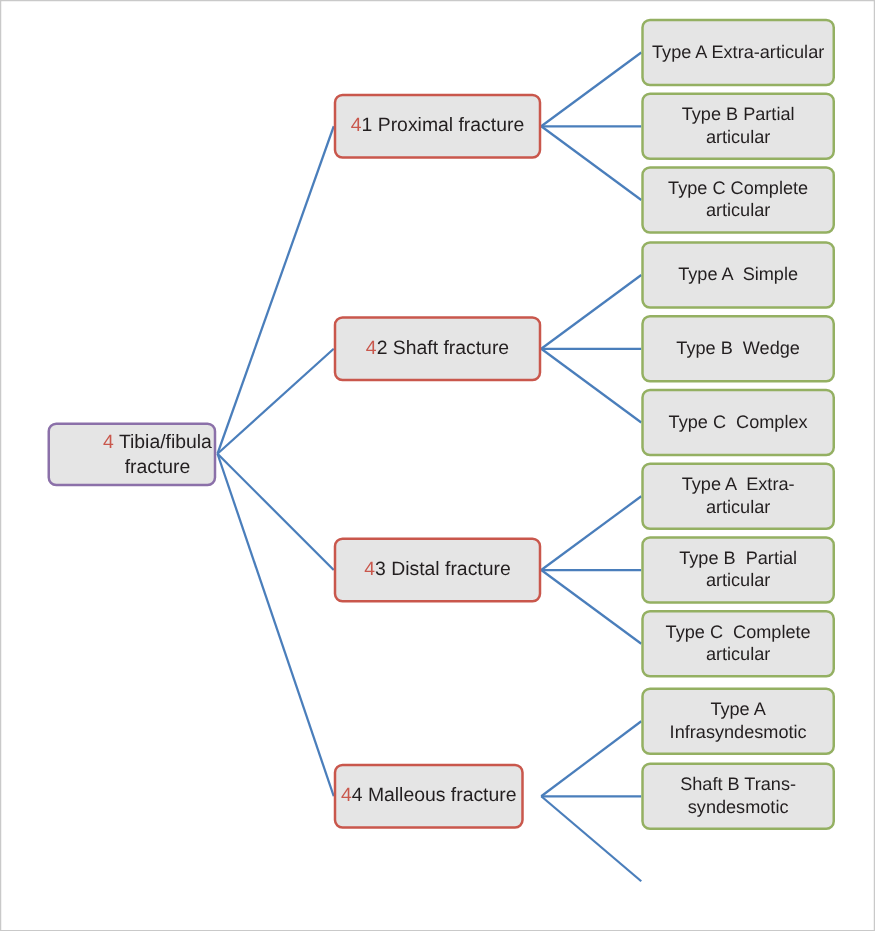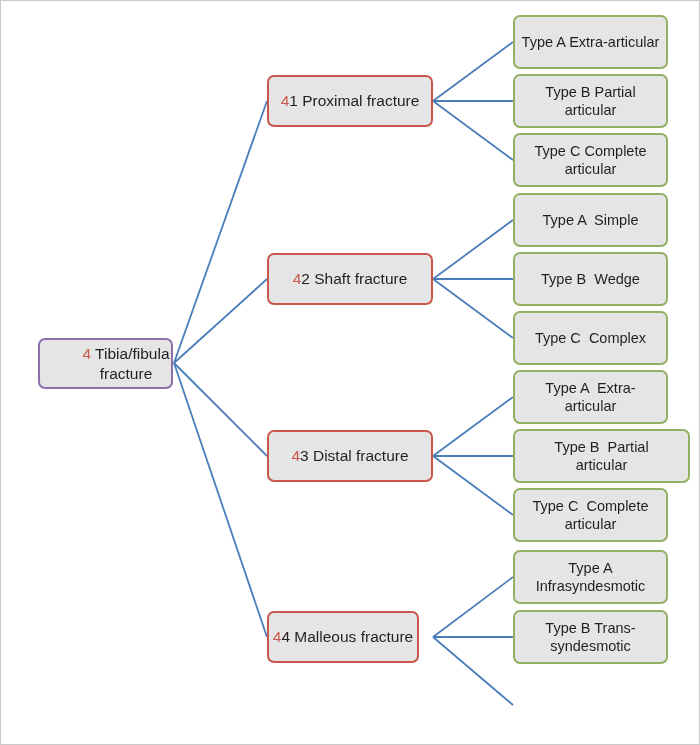--- a/index.html
+++ b/index.html
@@ -129,31 +129,31 @@
     <span class="label-text">Type B  Wedge</span>
   </div>
   <div class="node node-leaf" style="left:512px; top:310px; width:155px; height:54px;">
     <span class="label-text">Type C  Complex</span>
   </div>
 
   <div class="node node-leaf" style="left:512px; top:369px; width:155px; height:54px;">
     <span class="label-text">Type A  Extra-
 articular</span>
   </div>
-  <div class="node node-leaf" style="left:512px; top:428px; width:177px; height:54px;">
+  <div class="node node-leaf" style="left:512px; top:428px; width:155px; height:54px;">
     <span class="label-text">Type B  Partial
 articular</span>
   </div>
   <div class="node node-leaf" style="left:512px; top:487px; width:155px; height:54px;">
     <span class="label-text">Type C  Complete
 articular</span>
   </div>
 
   <div class="node node-leaf" style="left:512px; top:549px; width:155px; height:54px;">
     <span class="label-text">Type A
 Infrasyndesmotic</span>
   </div>
   <div class="node node-leaf" style="left:512px; top:609px; width:155px; height:54px;">
-    <span class="label-text">Type B Trans-
+    <span class="label-text">Shaft B Trans-
 syndesmotic</span>
   </div>
 
 </div>
 
 </body></html>

